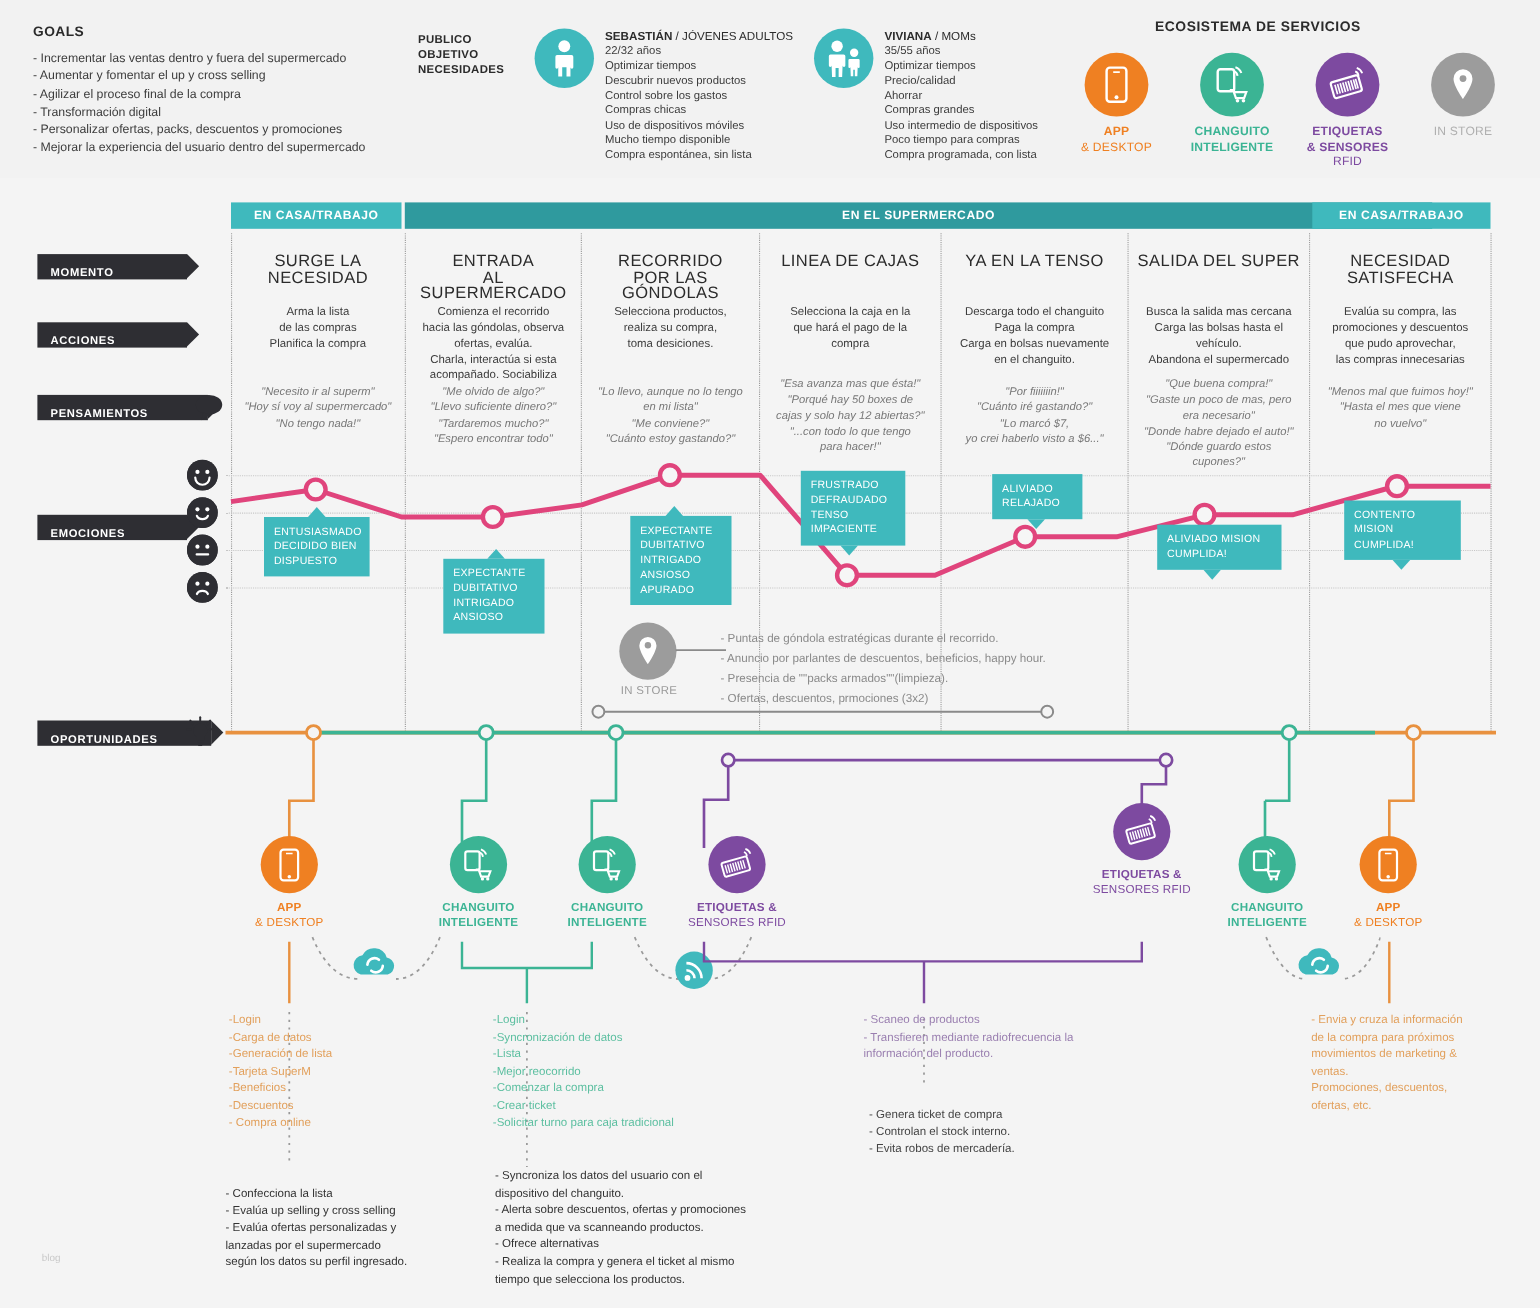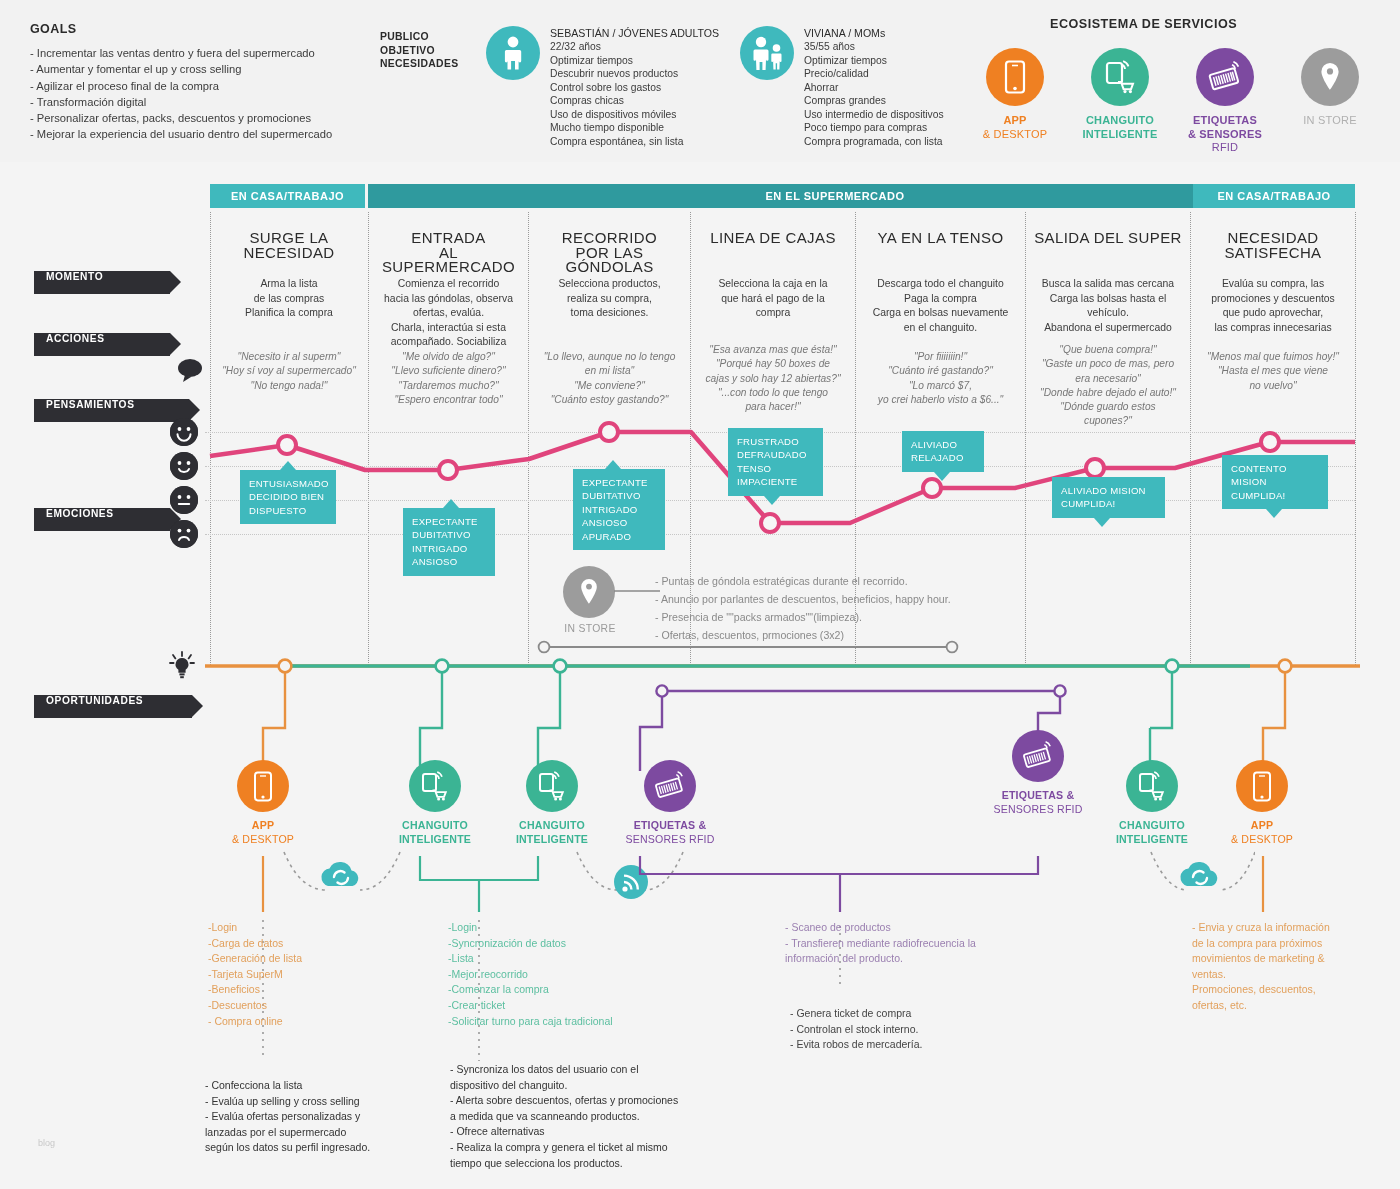--- a/index.html
+++ b/index.html
@@ -18,33 +18,33 @@
   .goals li { list-style:none; font-size:11.2px; line-height:16.3px; color:#3c3c3c; }
 
   .publico { position:absolute; left:380px; top:30px; font-size:10.4px; font-weight:bold;
              line-height:13.6px; letter-spacing:.3px; color:#2b2b2b; }
 
   .persona { position:absolute; top:26px; }
   .persona .circ { position:absolute; left:0; top:0; width:54px; height:54px; border-radius:50%;
                    background:#3fb9bd; display:flex; align-items:center; justify-content:center; }
   .persona .txt { position:absolute; left:64px; top:0; width:210px; }
   .persona .nm { font-size:10.6px; line-height:14px; color:#2b2b2b; }
-  .persona .nm b { font-weight:normal; }
+  .persona .nm b { font-weight:bold; }
   .persona .li { font-size:10.3px; line-height:13.5px; color:#3c3c3c; }
 
   .eco-title { position:absolute; left:1050px; top:17px; font-size:12.6px; font-weight:bold;
                letter-spacing:.5px; color:#2b2b2b; }
   .eco-item { position:absolute; top:48px; width:120px; text-align:center; }
   .eco-item .circ { width:58px; height:58px; border-radius:50%; margin:0 auto 8px;
                     display:flex; align-items:center; justify-content:center; }
   .eco-item .lbl { font-size:11px; font-weight:bold; line-height:13.5px; letter-spacing:.2px; }
   .eco-item .lbl .sub { font-weight:normal; }
 
   
-  .rowtab { position:absolute; left:34px; height:23px; background:#2e2e33; display:flex; align-items:flex-start;margin-top:40px; }
+  .rowtab { position:absolute; left:34px; height:23px; background:#2e2e33; display:flex; align-items:flex-end; }
   .rowtab span { color:#fff; font-size:10.2px; font-weight:bold; letter-spacing:.6px; padding-left:12px; }
   .rowtab::after { content:""; position:absolute; right:-11px; top:0; width:0; height:0;
                    border-top:11.5px solid transparent; border-bottom:11.5px solid transparent;
                    border-left:11px solid #2e2e33; }
 
   
   .phase { position:absolute; top:184px; height:24px; display:flex; align-items:center; justify-content:center; }
   .phase span { color:#fff; font-size:11px; font-weight:bold; letter-spacing:.5px; }
 
   

